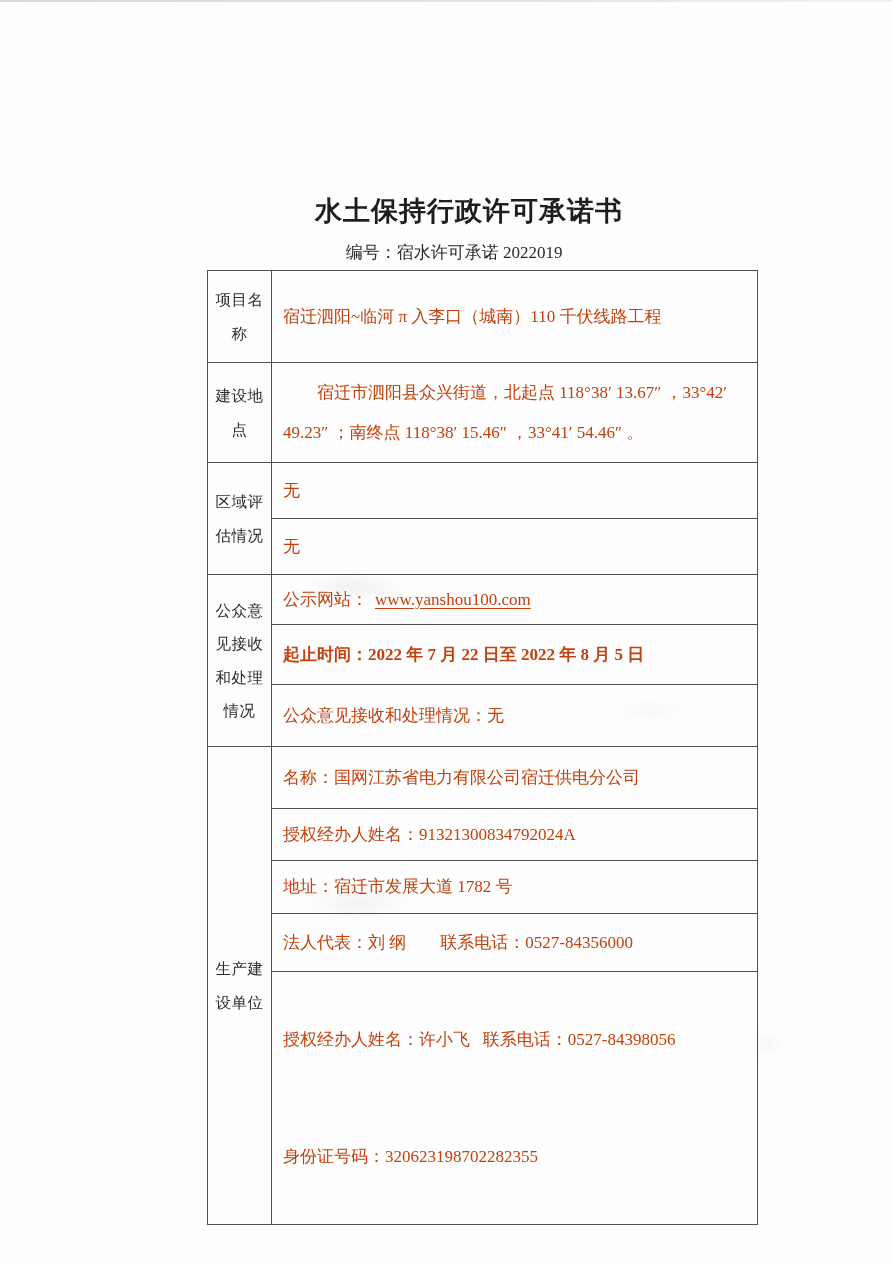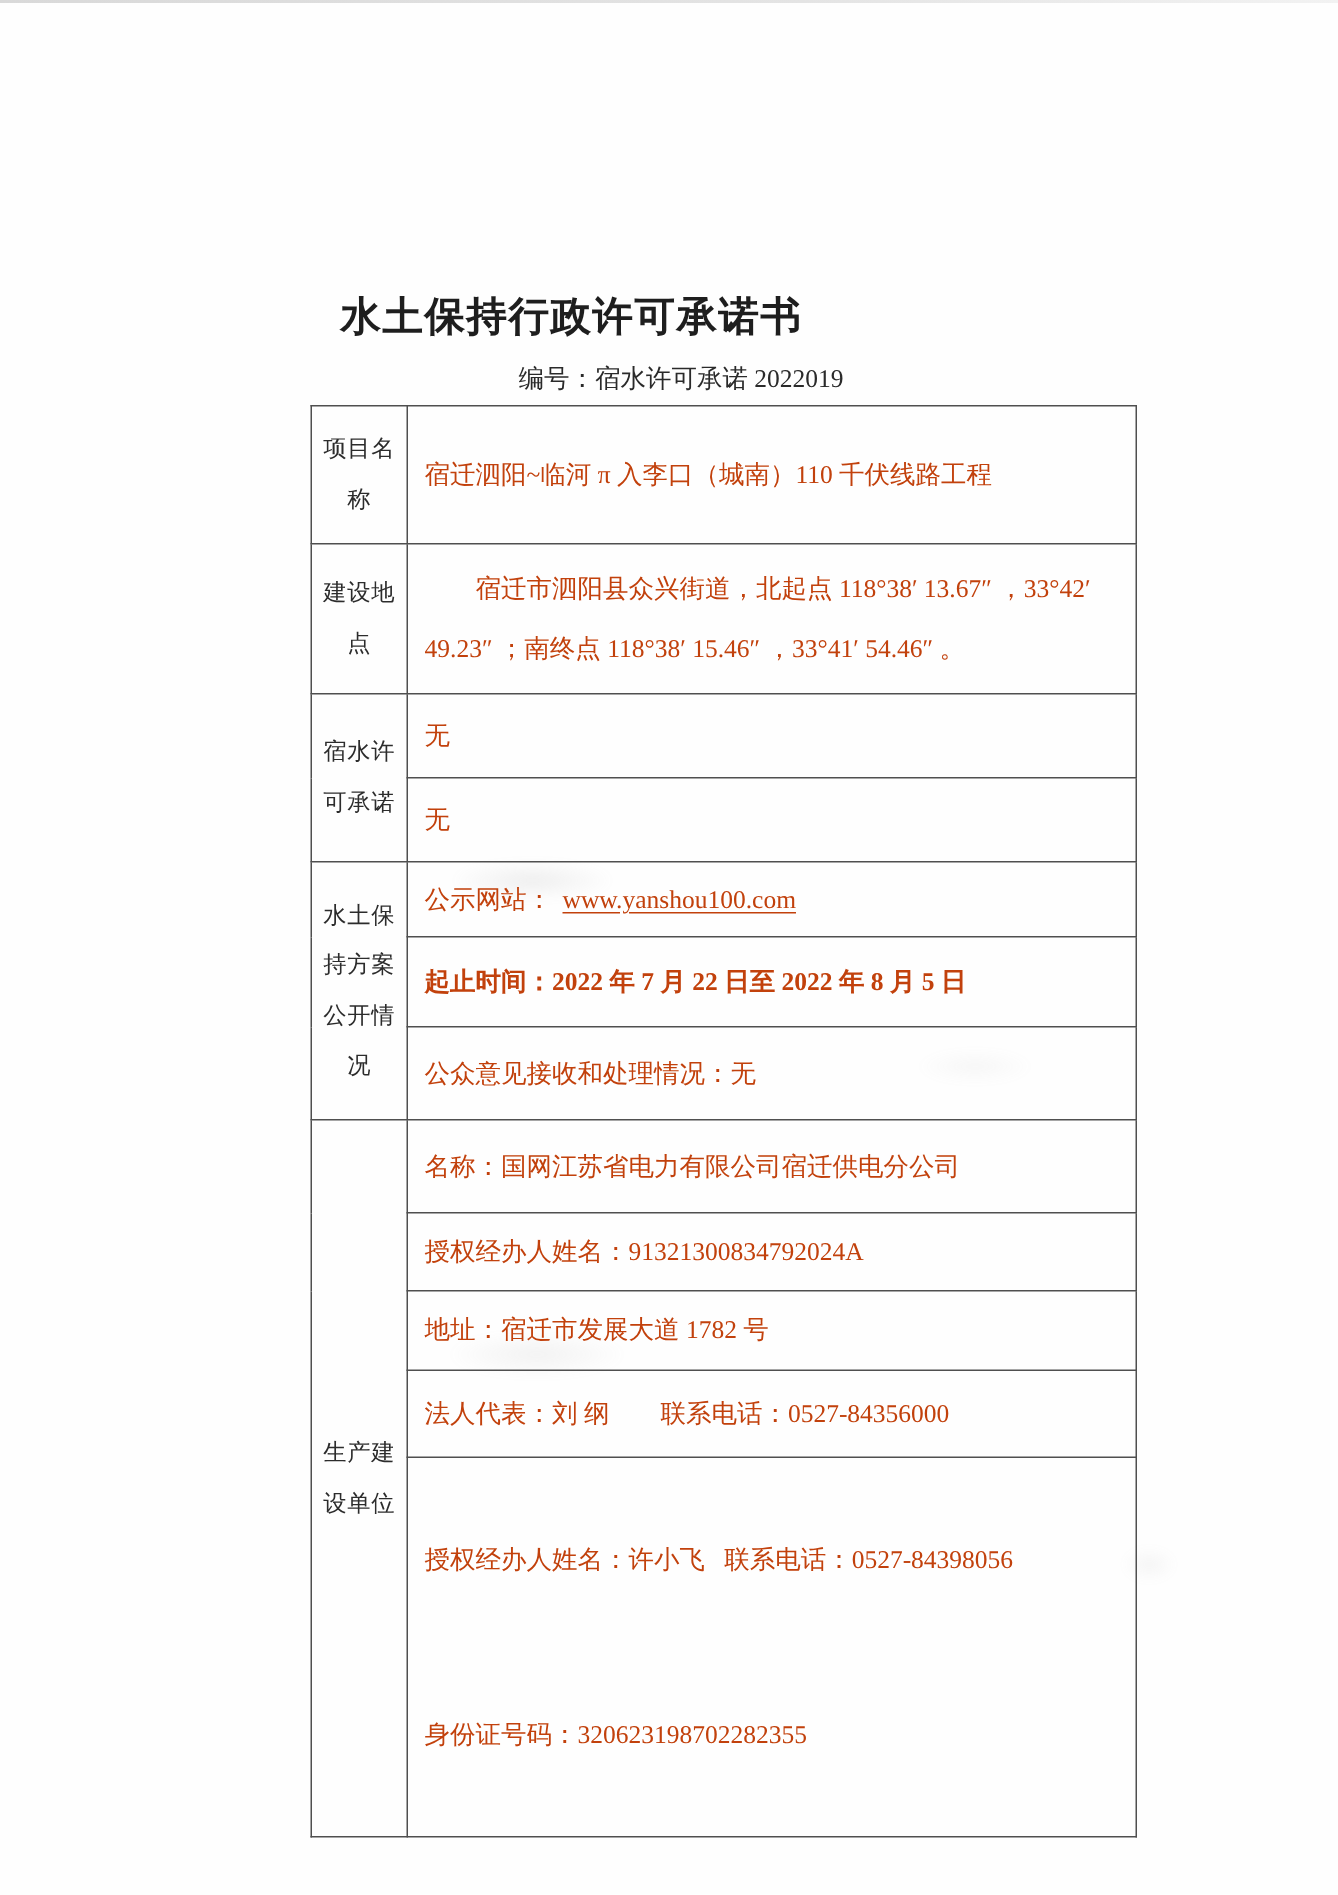--- a/index.html
+++ b/index.html
@@ -16,20 +16,21 @@
   .scan-edge-top {
     position: absolute; top: 0; left: 0; right: 0; height: 2px;
     background: linear-gradient(90deg, #d9d9d9 0%, #e4e4e4 60%, #f2f2f2 100%);
   }
 
   .content-col { position: absolute; left: 207px; top: 0; width: 484px; }
 
   .doc-title {
     margin: 0; padding: 0;
     position: absolute; top: 193px; left: 0; width: 100%;
+    text-align: center;
     transform: translateX(20px);
     font-size: 27px; font-weight: bold; letter-spacing: 1px;
     color: #1e1e1e;
   }
   .doc-number {
     position: absolute; top: 241px; left: 0; width: 100%;
     text-align: center;
     transform: translateX(5px);
     font-size: 17px; color: #2a2a2a;
   }
@@ -121,29 +122,29 @@
         <td class="ct">宿迁泗阳~临河 π 入李口（城南）110 千伏线路工程</td>
       </tr>
 
       <tr class="h100">
         <td class="lbl">建设地点</td>
         <td class="ct addr">宿迁市泗阳县众兴街道，北起点 118°38′ 13.67″ ，33°42′
 49.23″ ；南终点 118°38′ 15.46″ ，33°41′ 54.46″ 。</td>
       </tr>
 
       <tr class="h56">
-        <td class="lbl" rowspan="2">宿水许可承诺</td>
+        <td class="lbl" rowspan="2">区域评估情况</td>
         <td class="ct">无</td>
       </tr>
       <tr class="h56">
         <td class="ct">无</td>
       </tr>
 
       <tr class="h50">
-        <td class="lbl" rowspan="3">水土保持方案公开情况</td>
+        <td class="lbl" rowspan="3">公众意见接收和处理情况</td>
         <td class="ct"><span>公示网站：</span><span class="url">www.yanshou100.com</span></td>
       </tr>
       <tr class="h60">
         <td class="ct">起止时间：2022 年 7 月 22 日至 2022 年 8 月 5 日</td>
       </tr>
       <tr class="h62">
         <td class="ct">公众意见接收和处理情况：无</td>
       </tr>
 
       <tr class="h62">

